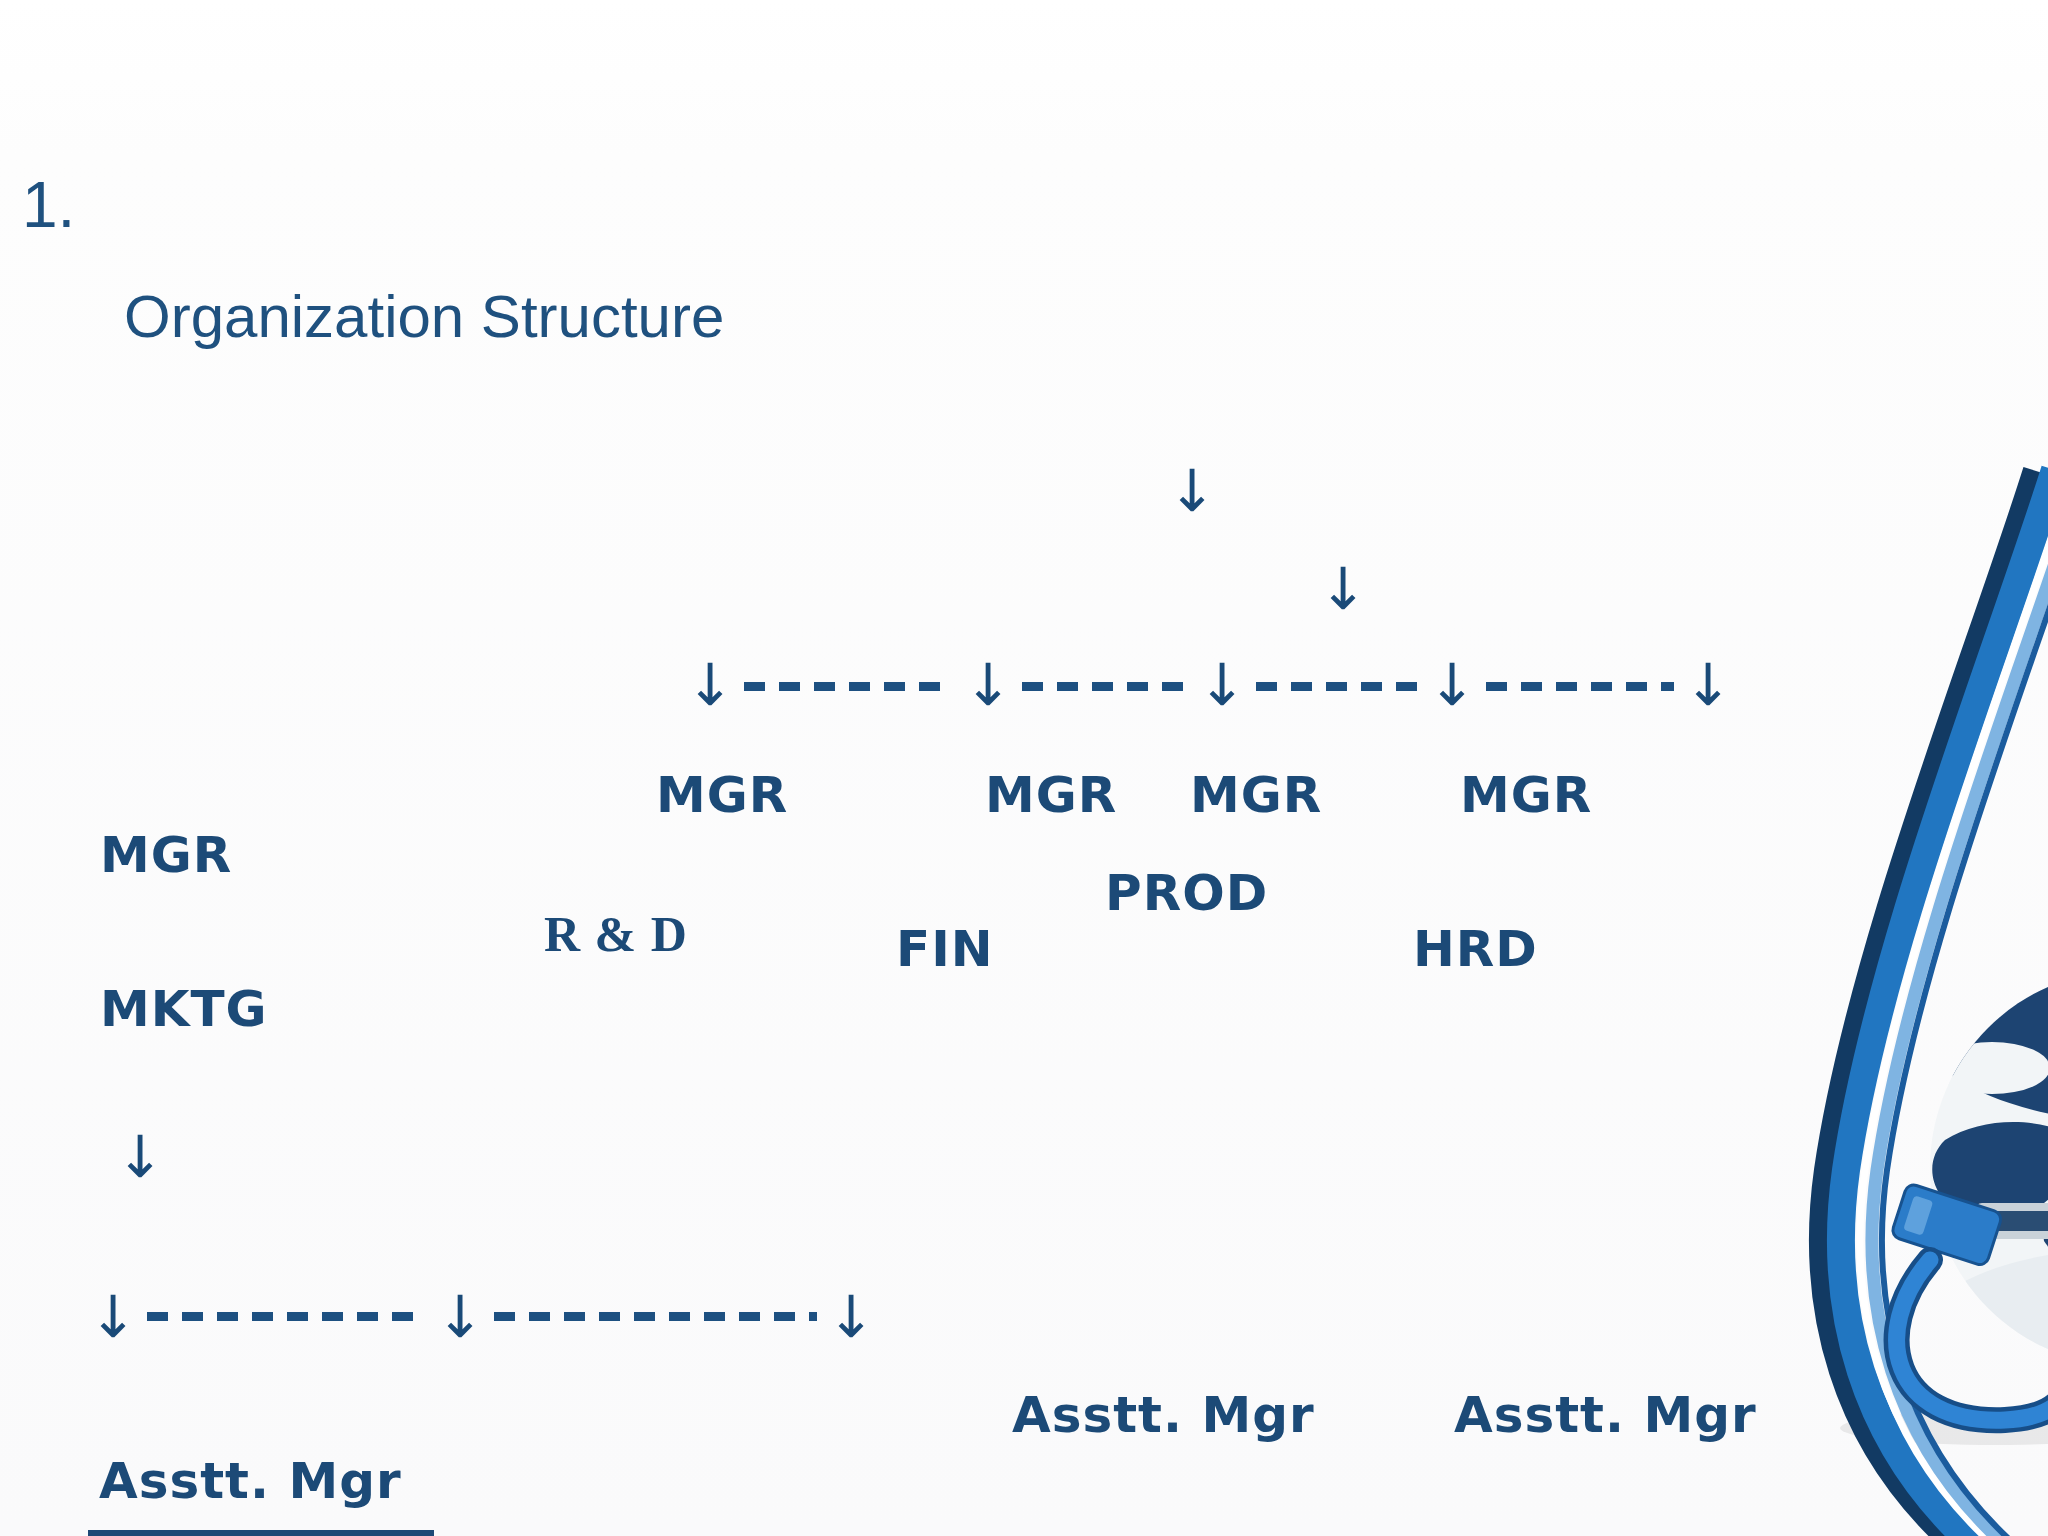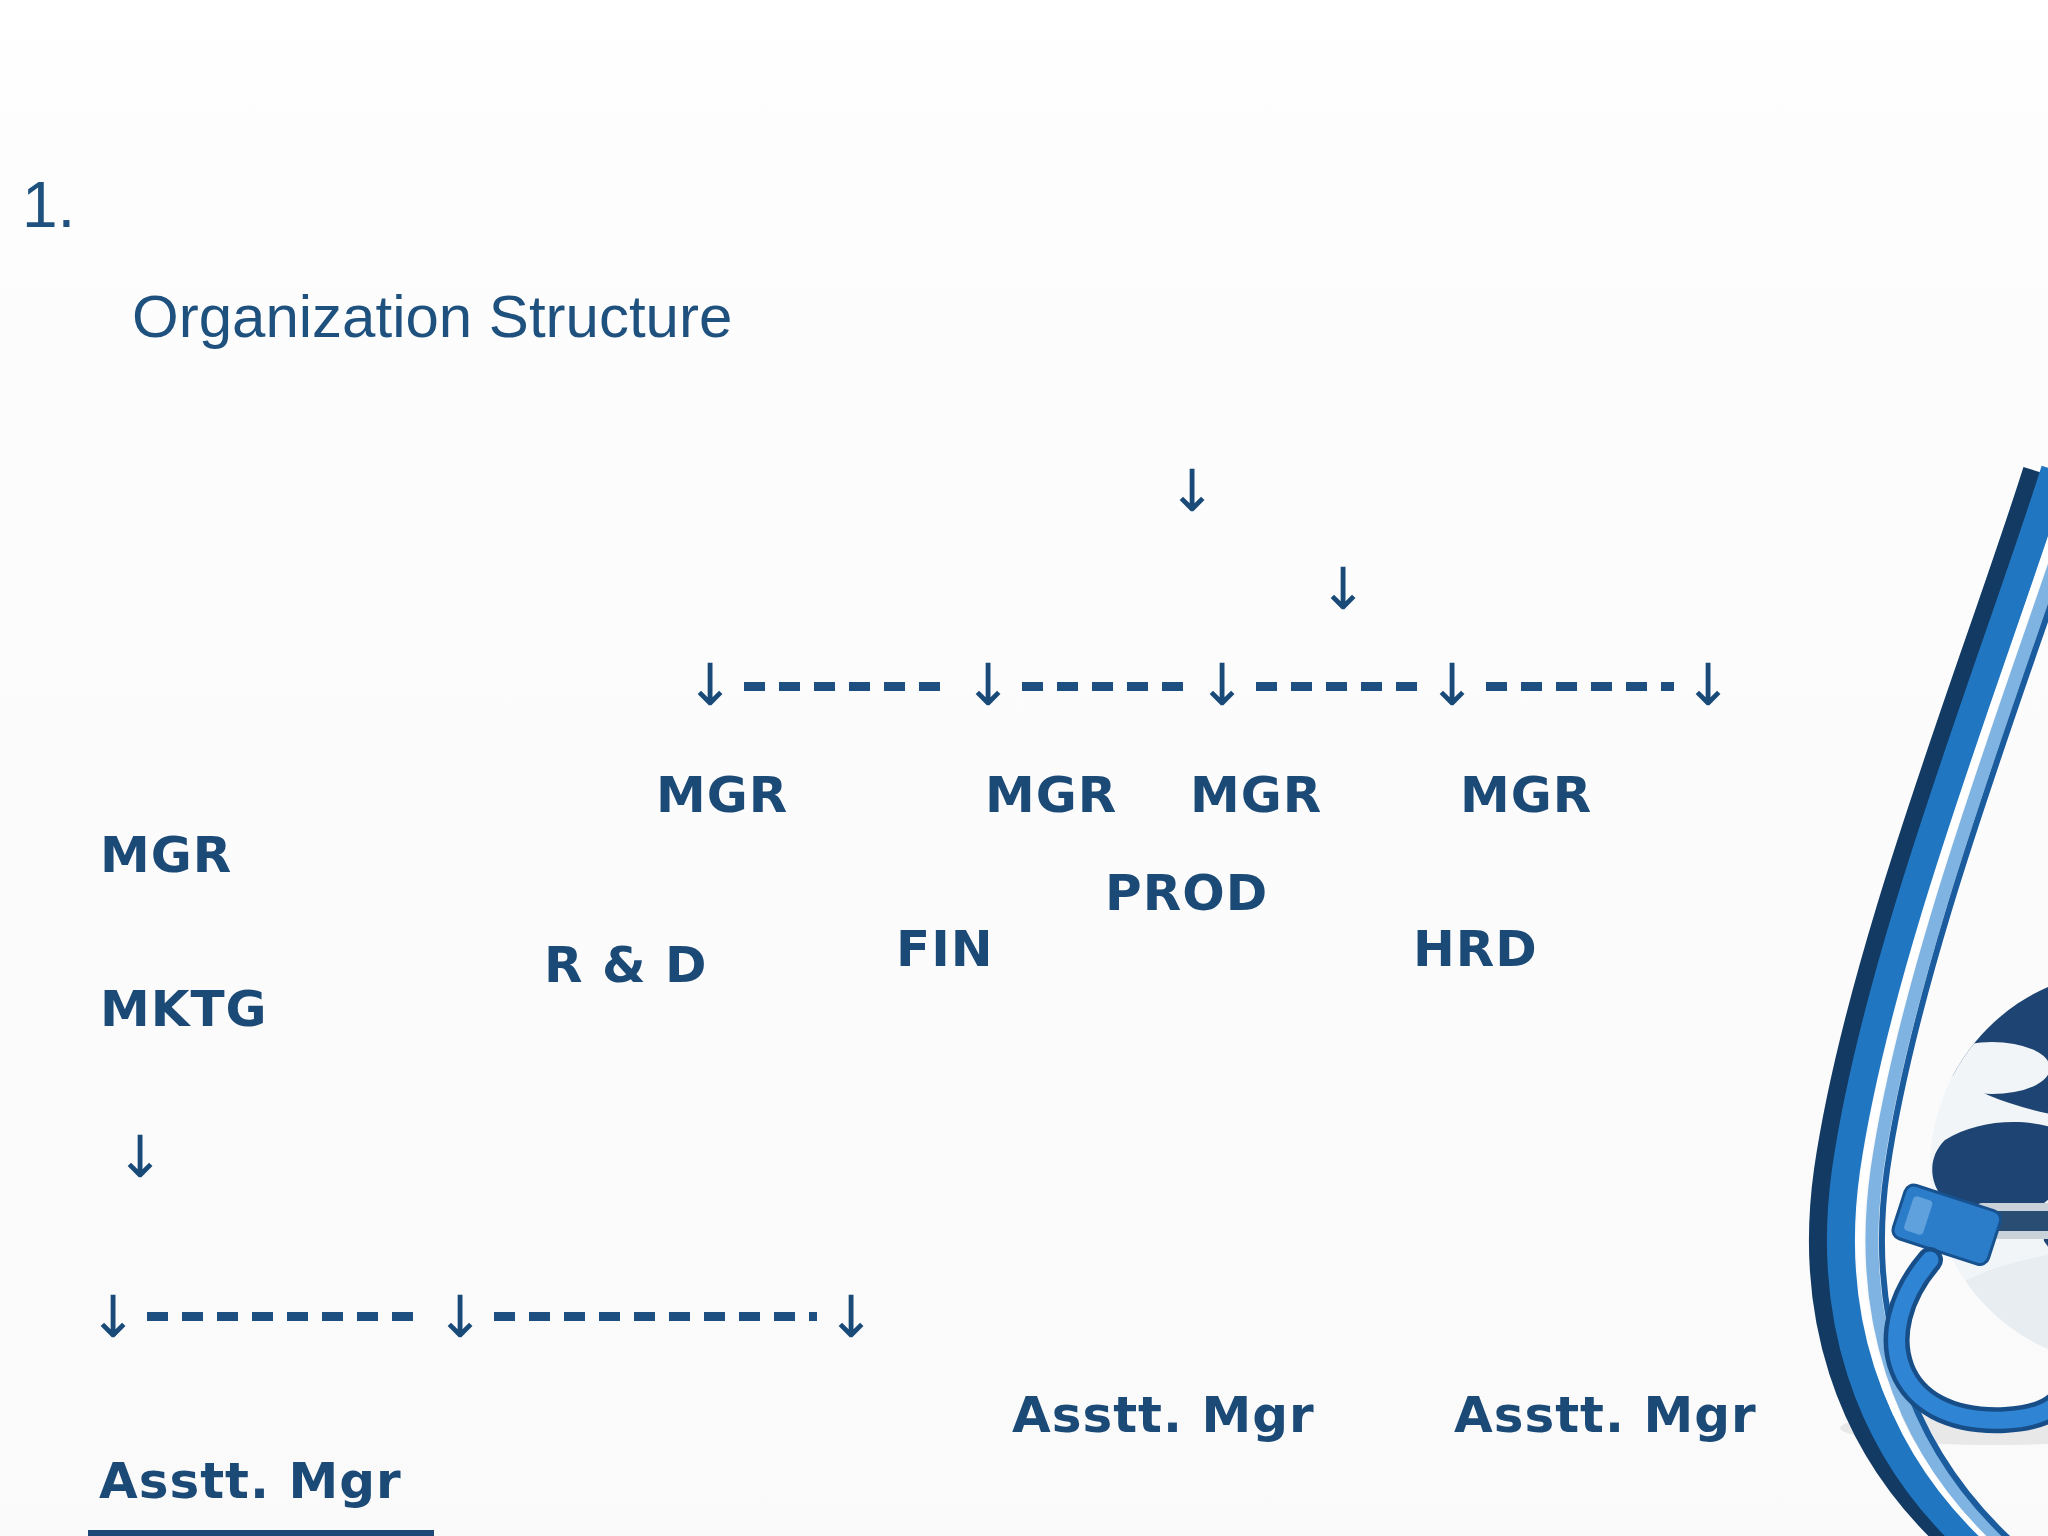--- a/index.html
+++ b/index.html
@@ -48,21 +48,21 @@
     background: #1e4976;
   }
   svg { display: block; }
 </style>
 </head>
 <body>
 
 <div class="slide">
 
   <div class="abs heading-num" style="left:22px; top:168px;">1.</div>
-  <div class="abs heading-subtitle" style="left:124px; top:282px;margin-left:8px;">Organization Structure</div>
+  <div class="abs heading-subtitle" style="left:124px; top:282px;">Organization Structure</div>
 
 
   <div class="abs arrow" style="left:1162px; top:462px;">↓</div>
   <div class="abs arrow" style="left:1313px; top:560px;">↓</div>
 
   <div class="abs arrow" style="left:680px;  top:656px;">↓</div>
   <div class="abs arrow" style="left:958px;  top:656px;">↓</div>
   <div class="abs arrow" style="left:1192px; top:656px;">↓</div>
   <div class="abs arrow" style="left:1422px; top:656px;">↓</div>
   <div class="abs arrow" style="left:1678px; top:656px;">↓</div>
@@ -70,21 +70,21 @@
   <div class="abs dash-seg" style="left:1022px; top:682px; width:166px;"></div>
   <div class="abs dash-seg" style="left:1256px; top:682px; width:162px;"></div>
   <div class="abs dash-seg" style="left:1486px; top:682px; width:188px;"></div>
 
   <div class="abs chart-label" style="left:656px;  top:766px;">MGR</div>
   <div class="abs chart-label" style="left:985px;  top:766px;">MGR</div>
   <div class="abs chart-label" style="left:1190px; top:766px;">MGR</div>
   <div class="abs chart-label" style="left:1460px; top:766px;">MGR</div>
   <div class="abs chart-label" style="left:100px;  top:826px;">MGR</div>
 
-  <div class="abs chart-label" style="left:544px;  top:936px;">R &amp; D</div>
+  <div class="abs chart-label" style="left:544px;  top:905px;font-family:Liberation Serif, serif;">R &amp; D</div>
   <div class="abs chart-label" style="left:896px;  top:920px;text-align:center;">FIN</div>
   <div class="abs chart-label" style="left:1105px; top:864px;">PROD</div>
   <div class="abs chart-label" style="left:1413px; top:920px;">HRD</div>
   <div class="abs chart-label" style="left:100px;  top:980px;text-align:right;">MKTG</div>
 
   <div class="abs arrow" style="left:110px; top:1128px;">↓</div>
 
   <div class="abs arrow" style="left:83px;  top:1288px;">↓</div>
   <div class="abs arrow" style="left:430px; top:1288px;">↓</div>
   <div class="abs arrow" style="left:821px; top:1288px;">↓</div>

